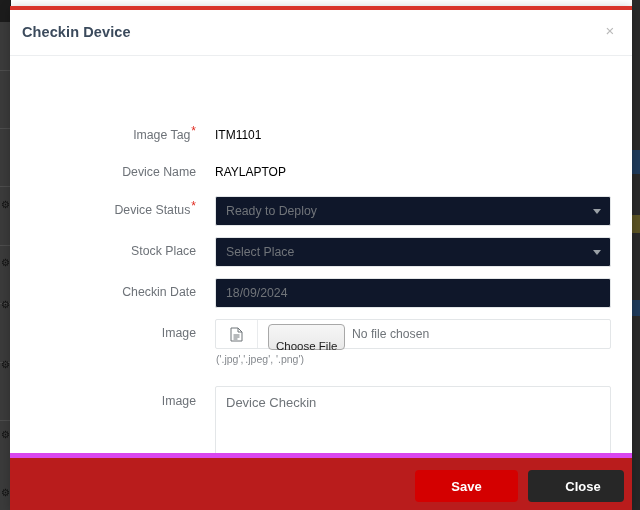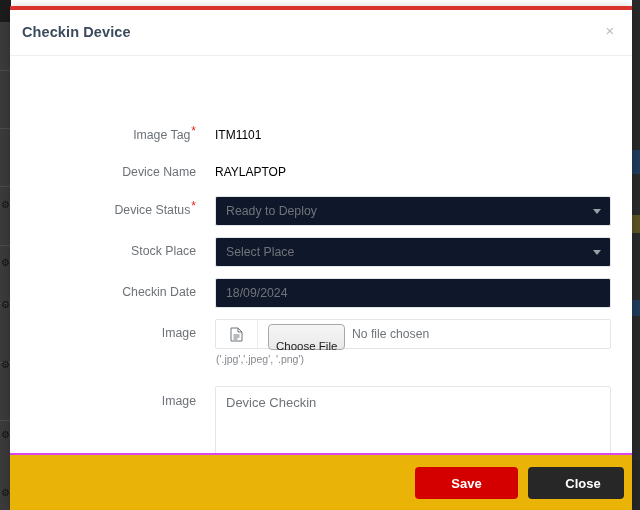--- a/index.html
+++ b/index.html
@@ -185,22 +185,22 @@
     background: #b5b5b5; height: 1px;
     transform-origin: right bottom;
   }
   .rg1 { width: 8px; right: 0; bottom: 1px; transform: rotate(-45deg); }
   .rg2 { width: 5px; right: 0; bottom: 4px; transform: rotate(-45deg); }
 
   
   .modal-footer {
     position: absolute; left: 0; bottom: 0;
     width: 622px; height: 57px;
-    border-top: 2px solid #d946ef;
-    background: #eab308;
+    border-top: 5px solid #d946ef;
+    background: #b91c1c;
   }
   .btn {
     position: absolute; top: 12px;
     height: 32px;
     border-radius: 4px;
     border: none;
     font-size: 13px; font-weight: bold;
     color: #fff;
     cursor: pointer;
     font-family: "Liberation Sans", sans-serif;

